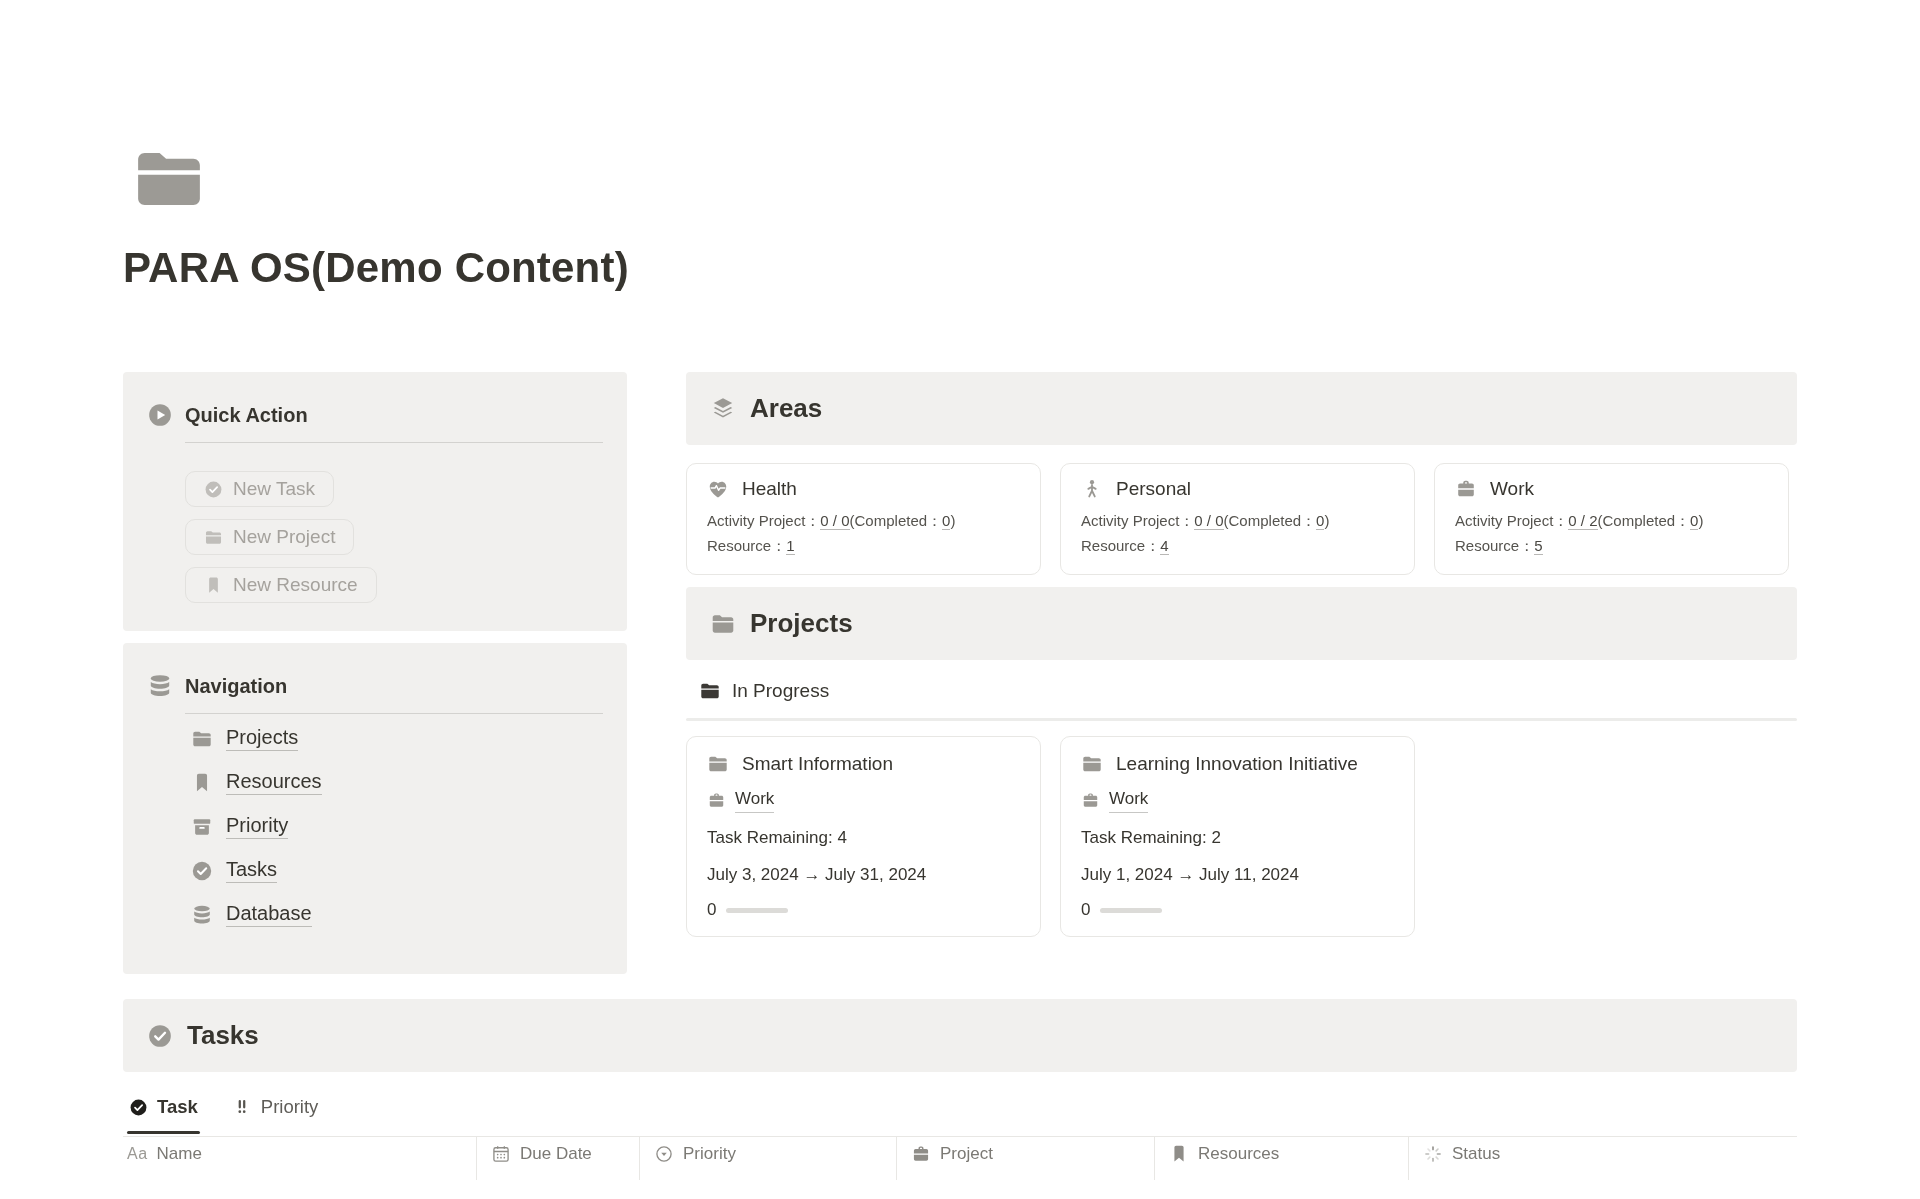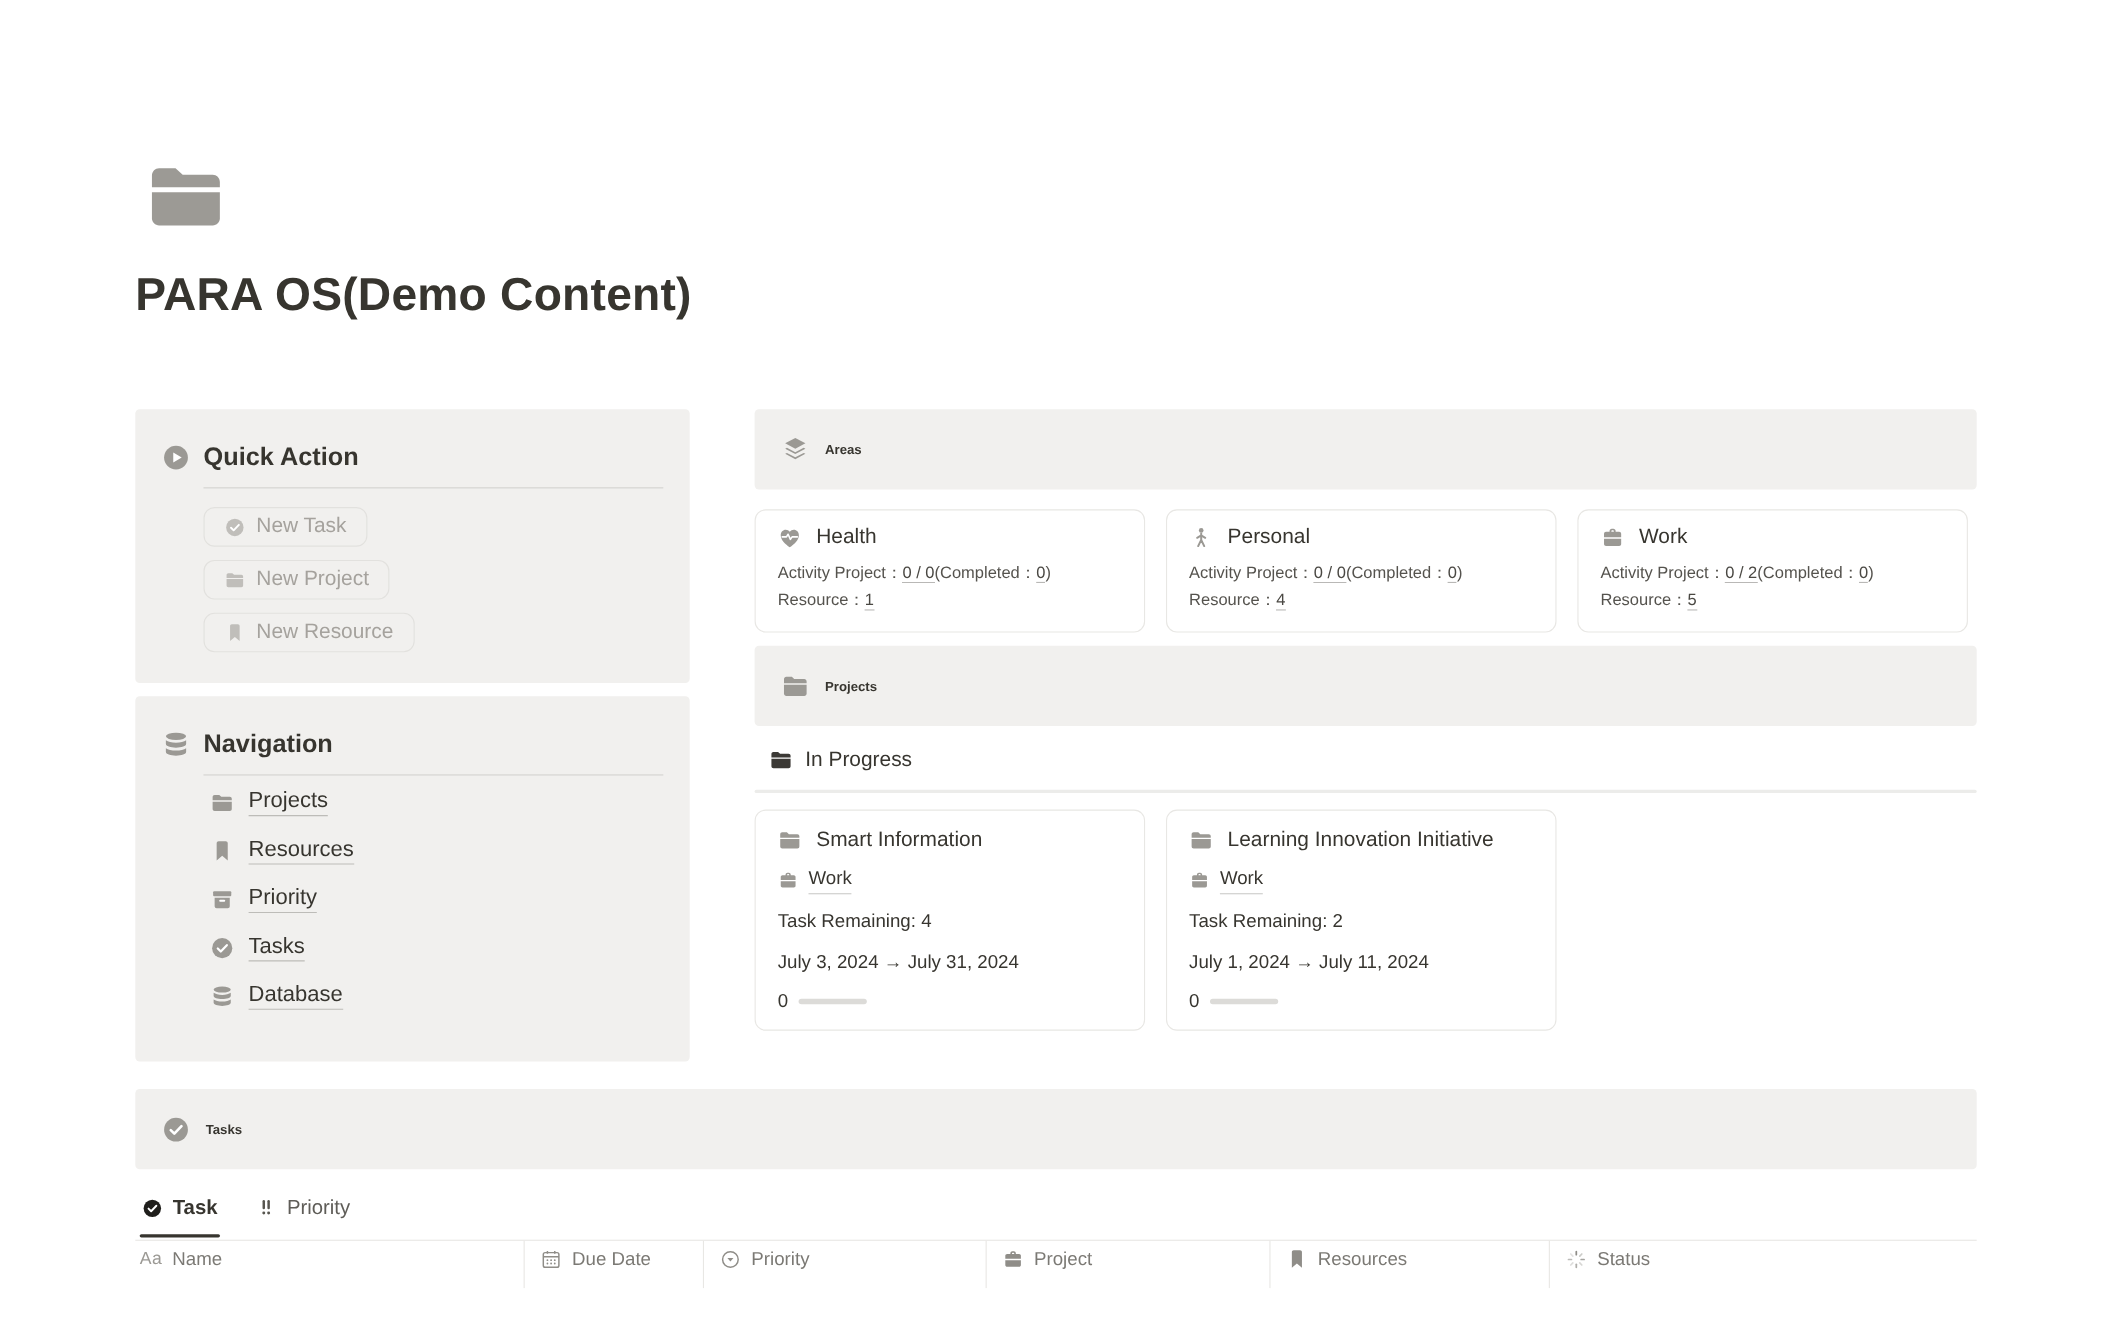--- a/index.html
+++ b/index.html
@@ -12,40 +12,40 @@
   .page-title { margin:26px 0 0 123px; font-size:42px; font-weight:700; letter-spacing:.2px; }
 
   
   .main { display:flex; margin:80px 123px 0 123px; align-items:flex-start; }
   .left-col { width:504px; margin-right:59px; flex:none; }
   .right-col { flex:1; min-width:0; }
 
   .panel { background:#f1f0ee; border-radius:4px; padding:30px 24px 28px 24px; }
   .panel + .panel { margin-top:12px; }
   .panel-head { display:flex; align-items:center; gap:12px; }
-  .panel-title { font-size:23px; font-weight:700; }
+  .panel-title { font-size:20px; font-weight:700; }
   .panel-divider { height:1px; background:rgba(55,53,47,.16); margin:14px 0 0 38px; }
 
-  .qa-buttons { margin:17px 0 0 38px; display:flex; flex-direction:column; align-items:flex-start; gap:12px; }
+  .qa-buttons { margin:28px 0 0 38px; display:flex; flex-direction:column; align-items:flex-start; gap:12px; }
   .qa-btn { display:inline-flex; align-items:center; gap:10px; height:36px; padding:0 18px;
     border:1px solid #e2e1de; border-radius:10px; background:transparent;
     color:#a5a29d; font-size:19px; cursor:pointer; }
   .qa-btn .ico { display:flex; color:#c0beba; }
 
   .nav-links { margin:10px 0 0 44px; }
   .nav-link { display:flex; align-items:center; gap:13px; margin:19px 0; }
   .nav-link:first-child { margin-top:12px; }
   .nav-link .label { font-size:20px; color:#37352f; border-bottom:1px solid rgba(55,53,47,.28);
     padding-bottom:1px; cursor:pointer; }
   .nav-link .ico { color:#9b9994; display:flex; }
 
   .band { background:#f1f0ee; border-radius:4px; height:73px; display:flex; align-items:center;
     gap:14px; padding:0 24px; }
   .band .ico { color:#9b9994; display:flex; }
-  .band-title { font-size:12px; font-weight:700; }
+  .band-title { font-size:26px; font-weight:700; }
 
   .group-row { position:relative; height:61px; display:flex; align-items:center; gap:11px; padding-left:13px; }
   .group-row::after { content:""; position:absolute; left:0; right:0; bottom:0; height:3px;
     background:#ececea; border-radius:2px; }
   .group-row .ico { color:#3b3935; display:flex; }
   .group-label { font-size:19px; }
 
   .cards { display:grid; gap:19px; margin-top:18px; }
   .cards.three { grid-template-columns:repeat(3,355px); }
   .cards.two { grid-template-columns:repeat(2,355px); margin-top:15px; }

